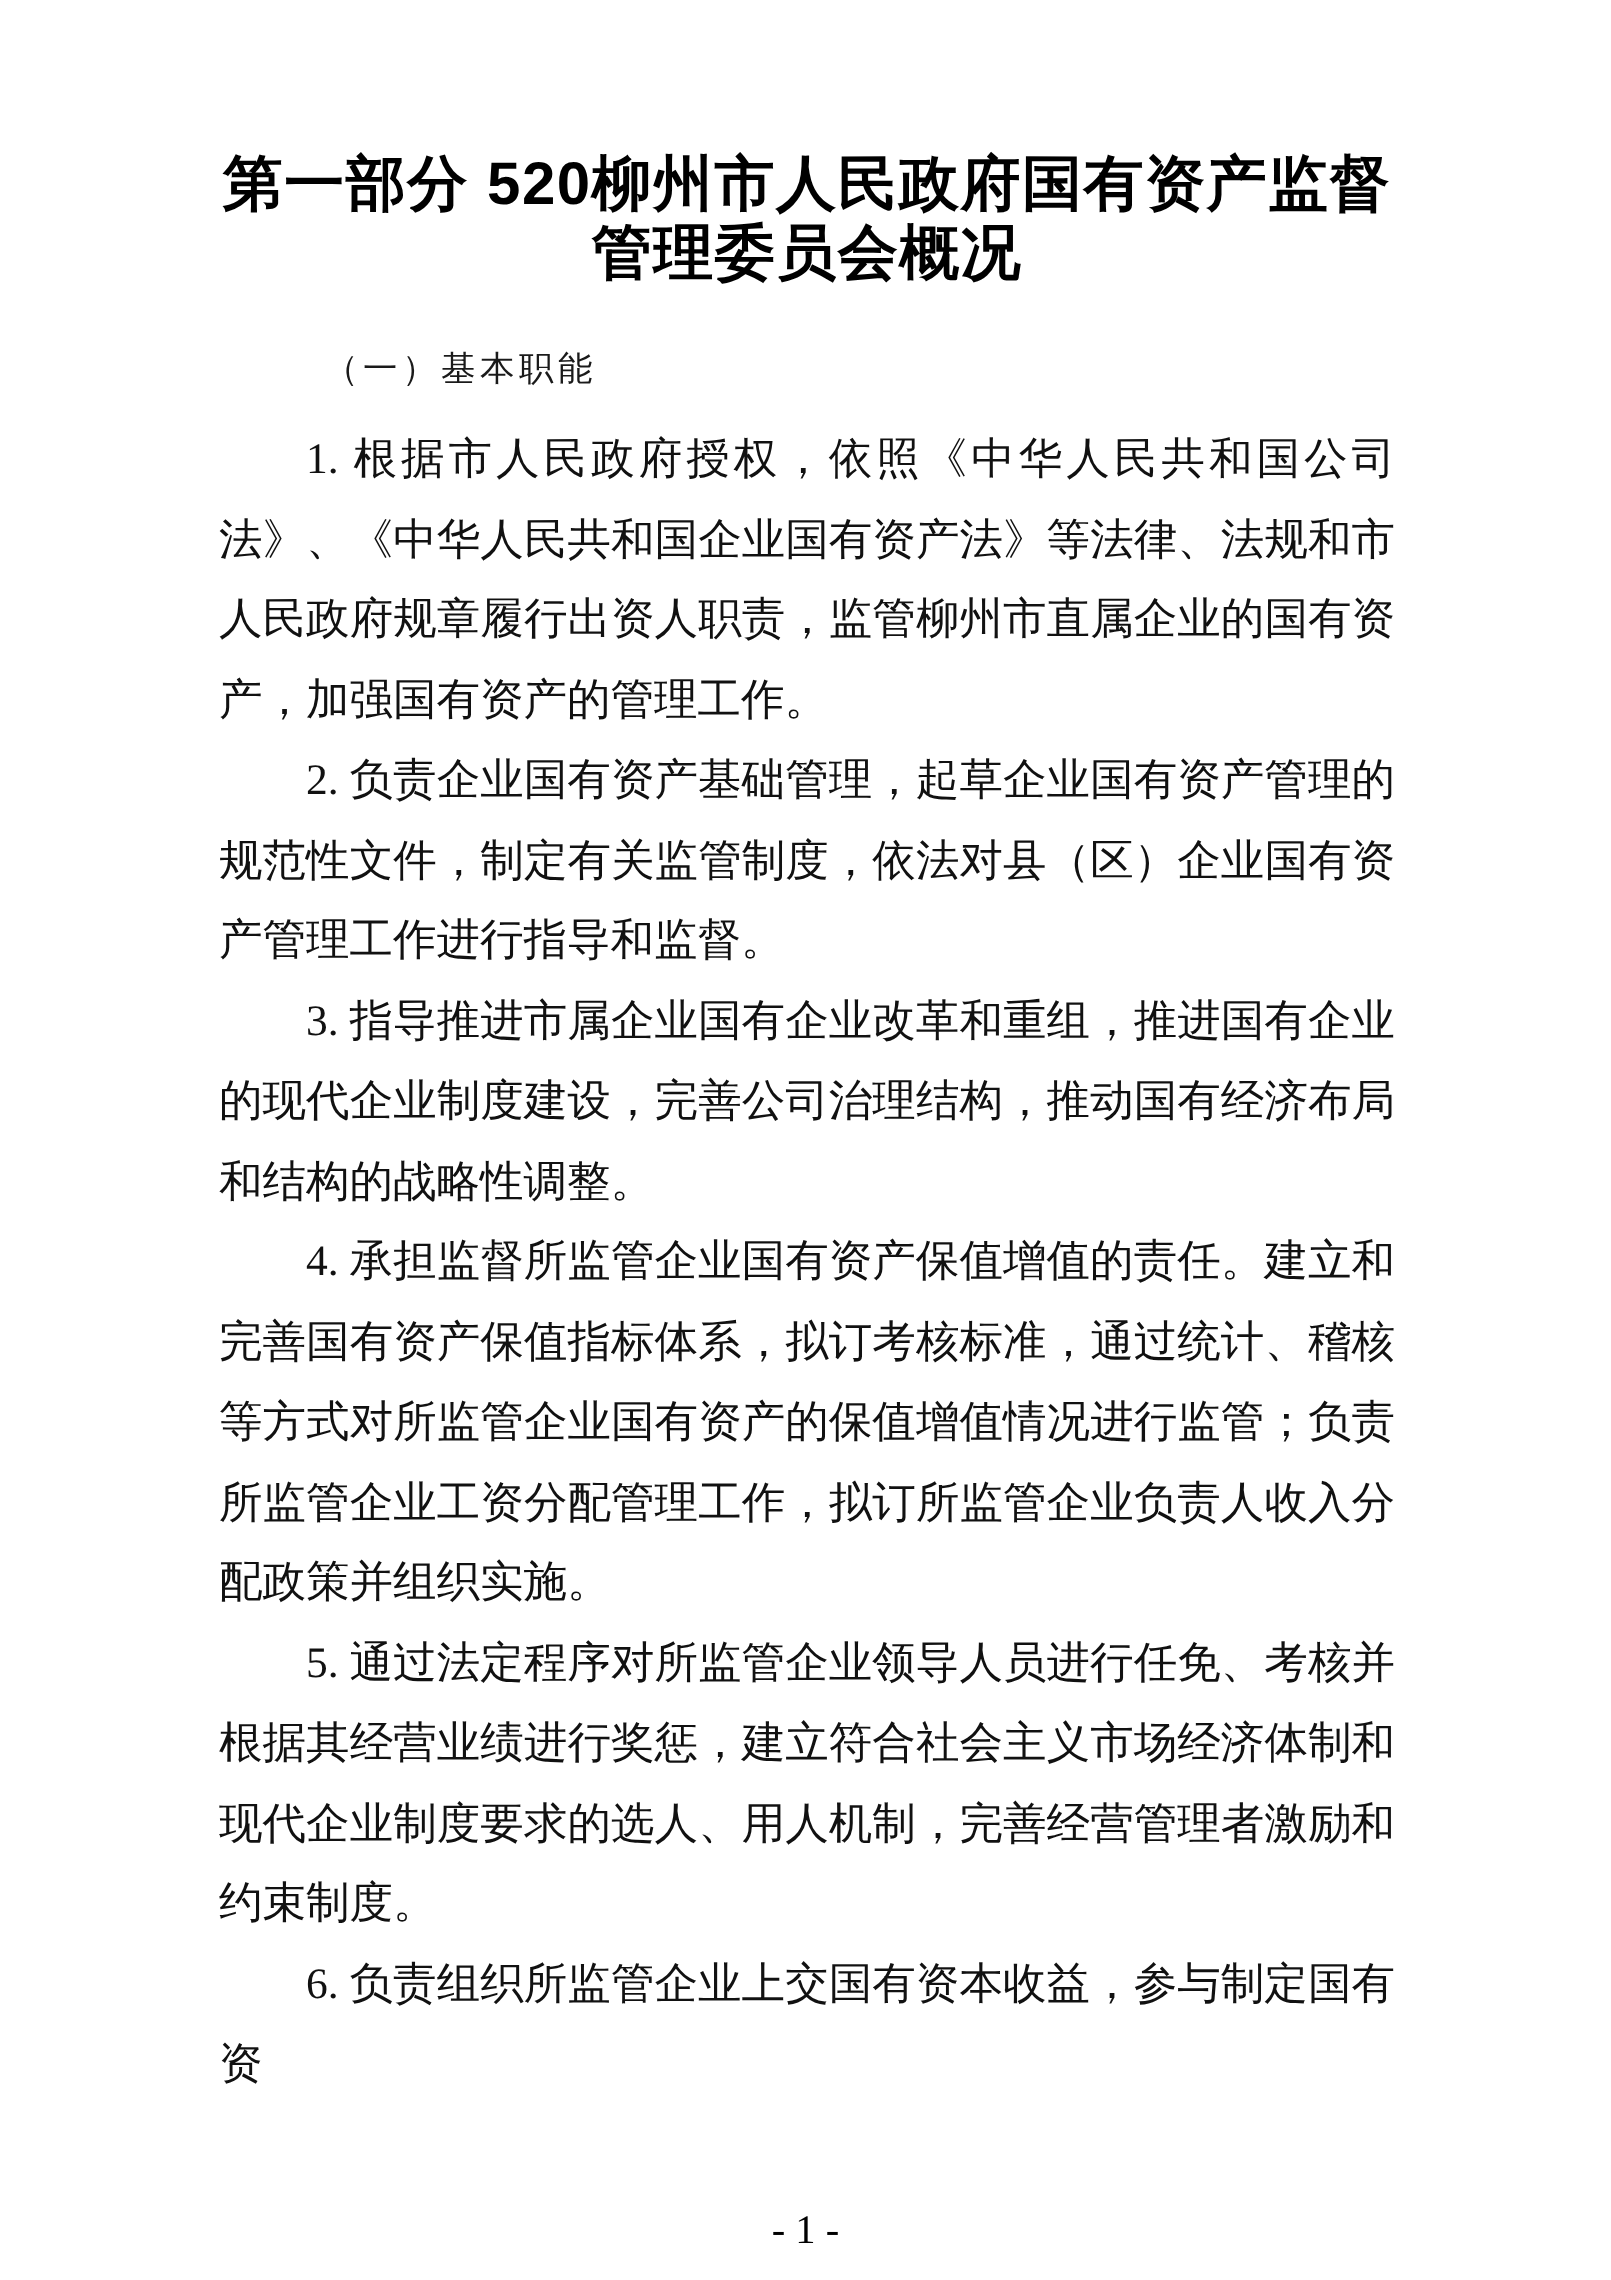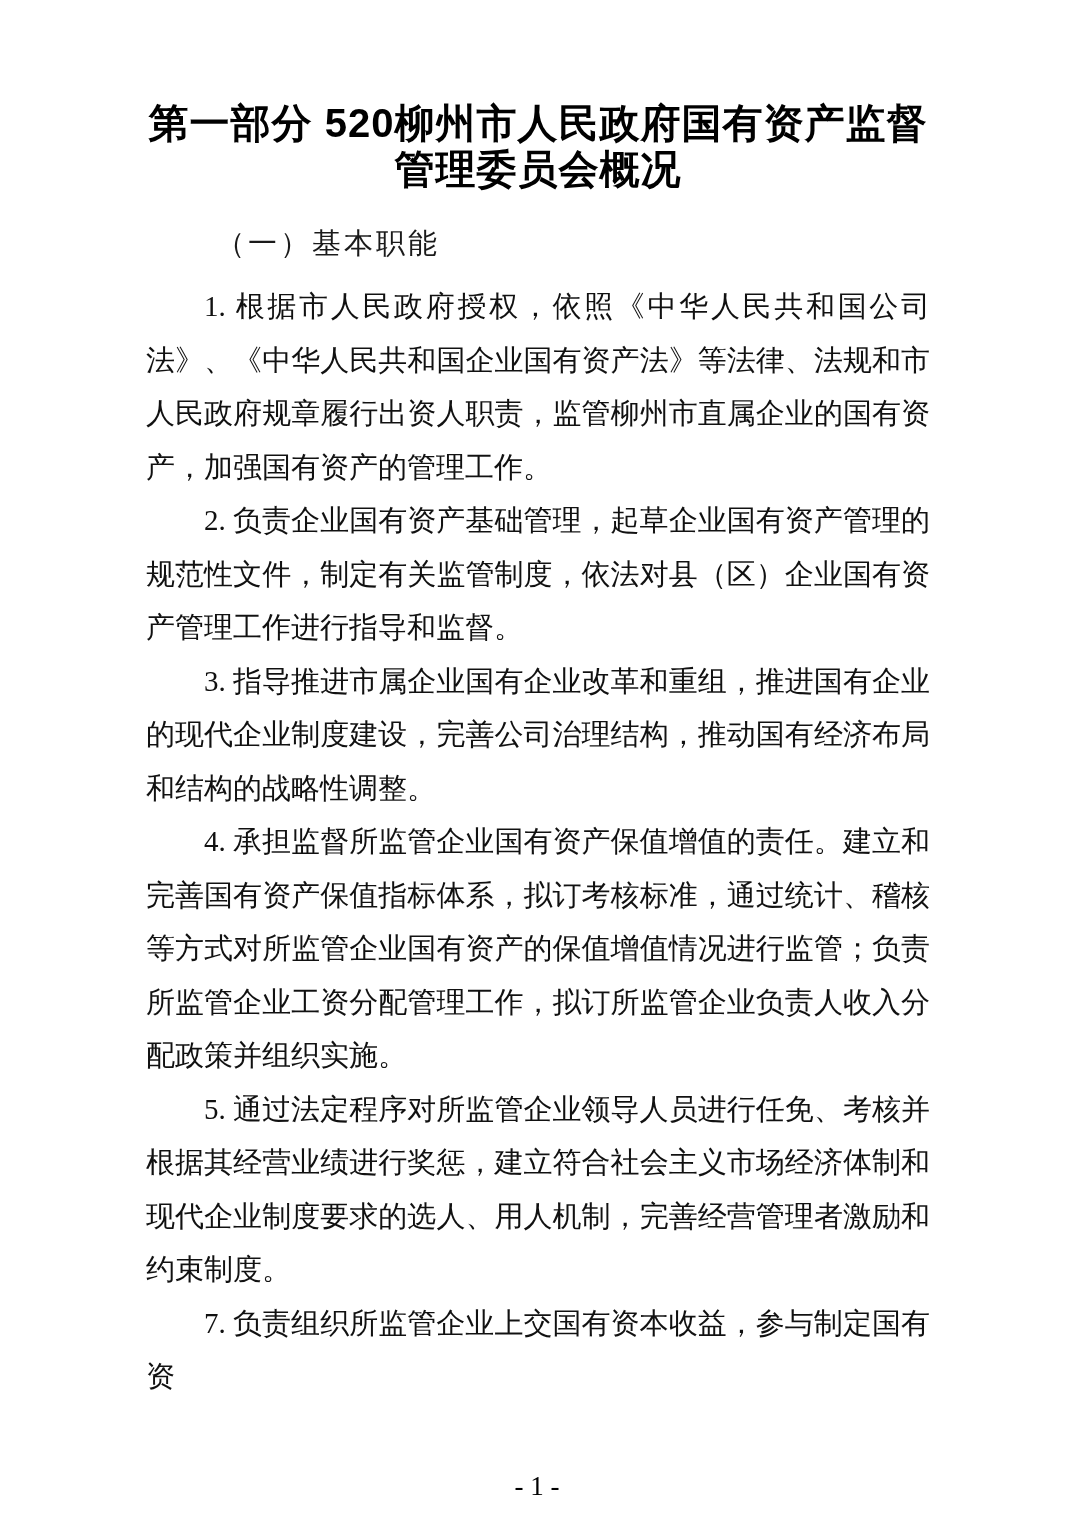--- a/index.html
+++ b/index.html
@@ -31,23 +31,23 @@
     font-family: "Liberation Sans", "DejaVu Sans", sans-serif;
     font-weight: bold;
     font-size: 30px;
     line-height: 36px;
     margin: 44px 0 0 0;
     padding-left: 70px;
     letter-spacing: 1px;
     color: #000000;
   }
   .subsection-heading {
-    font-family: Liberation Mono, monospace;
+    font-family: Liberation Serif, serif;
     font-weight: normal;
-    font-size: 29px;
+    font-size: 23px;
     line-height: 36px;
     margin: 36px 0 0 0;
     padding-left: 70px;
     letter-spacing: 3px;
     color: #1a1a1a;
   }
   .body-text {
     margin-top: 16px;
   }
   .body-para {
@@ -80,18 +80,18 @@
 
 
   <h3 class="subsection-heading">（一）基本职能</h3>
 
   <div class="body-text">
     <p class="body-para">1. 根据市人民政府授权，依照《中华人民共和国公司法》、《中华人民共和国企业国有资产法》等法律、法规和市人民政府规章履行出资人职责，监管柳州市直属企业的国有资产，加强国有资产的管理工作。</p>
     <p class="body-para">2. 负责企业国有资产基础管理，起草企业国有资产管理的规范性文件，制定有关监管制度，依法对县（区）企业国有资产管理工作进行指导和监督。</p>
     <p class="body-para">3. 指导推进市属企业国有企业改革和重组，推进国有企业的现代企业制度建设，完善公司治理结构，推动国有经济布局和结构的战略性调整。</p>
     <p class="body-para">4. 承担监督所监管企业国有资产保值增值的责任。建立和完善国有资产保值指标体系，拟订考核标准，通过统计、稽核等方式对所监管企业国有资产的保值增值情况进行监管；负责所监管企业工资分配管理工作，拟订所监管企业负责人收入分配政策并组织实施。</p>
     <p class="body-para">5. 通过法定程序对所监管企业领导人员进行任免、考核并根据其经营业绩进行奖惩，建立符合社会主义市场经济体制和现代企业制度要求的选人、用人机制，完善经营管理者激励和约束制度。</p>
-    <p class="body-para">7. 负责组织所监管企业上交国有资本收益，参与制定国有资</p>
+    <p class="body-para">6. 负责组织所监管企业上交国有资本收益，参与制定国有资</p>
   </div>
 
   <div class="page-footer">- 1 -</div>
 
 </div>
 
 </body></html>

